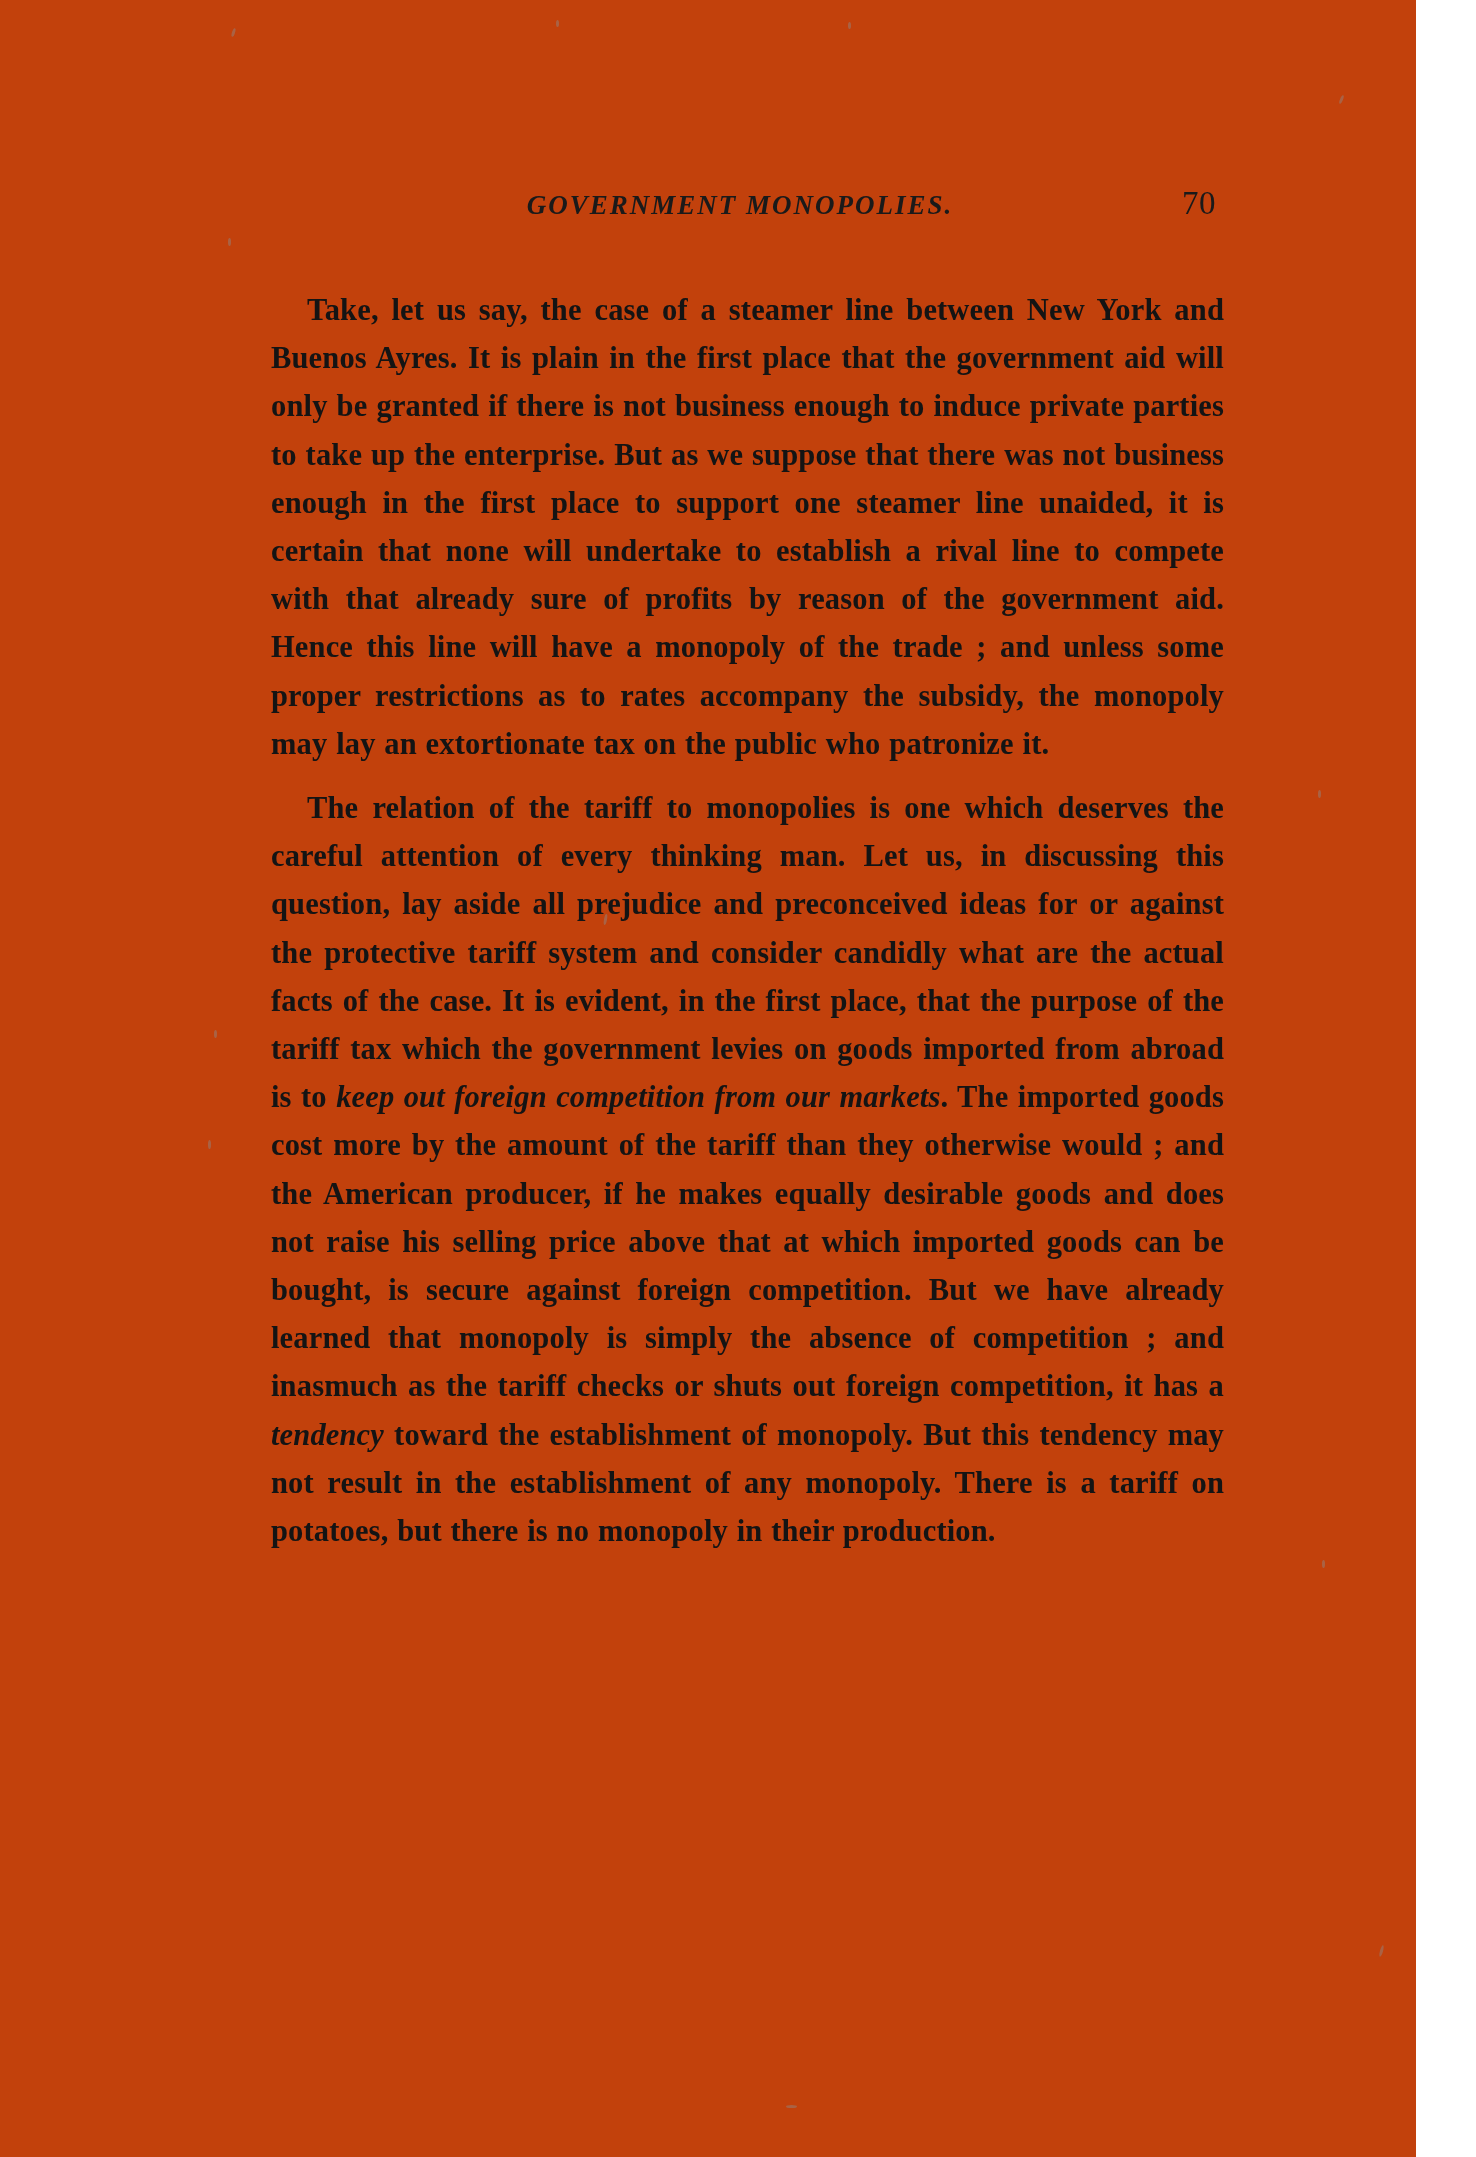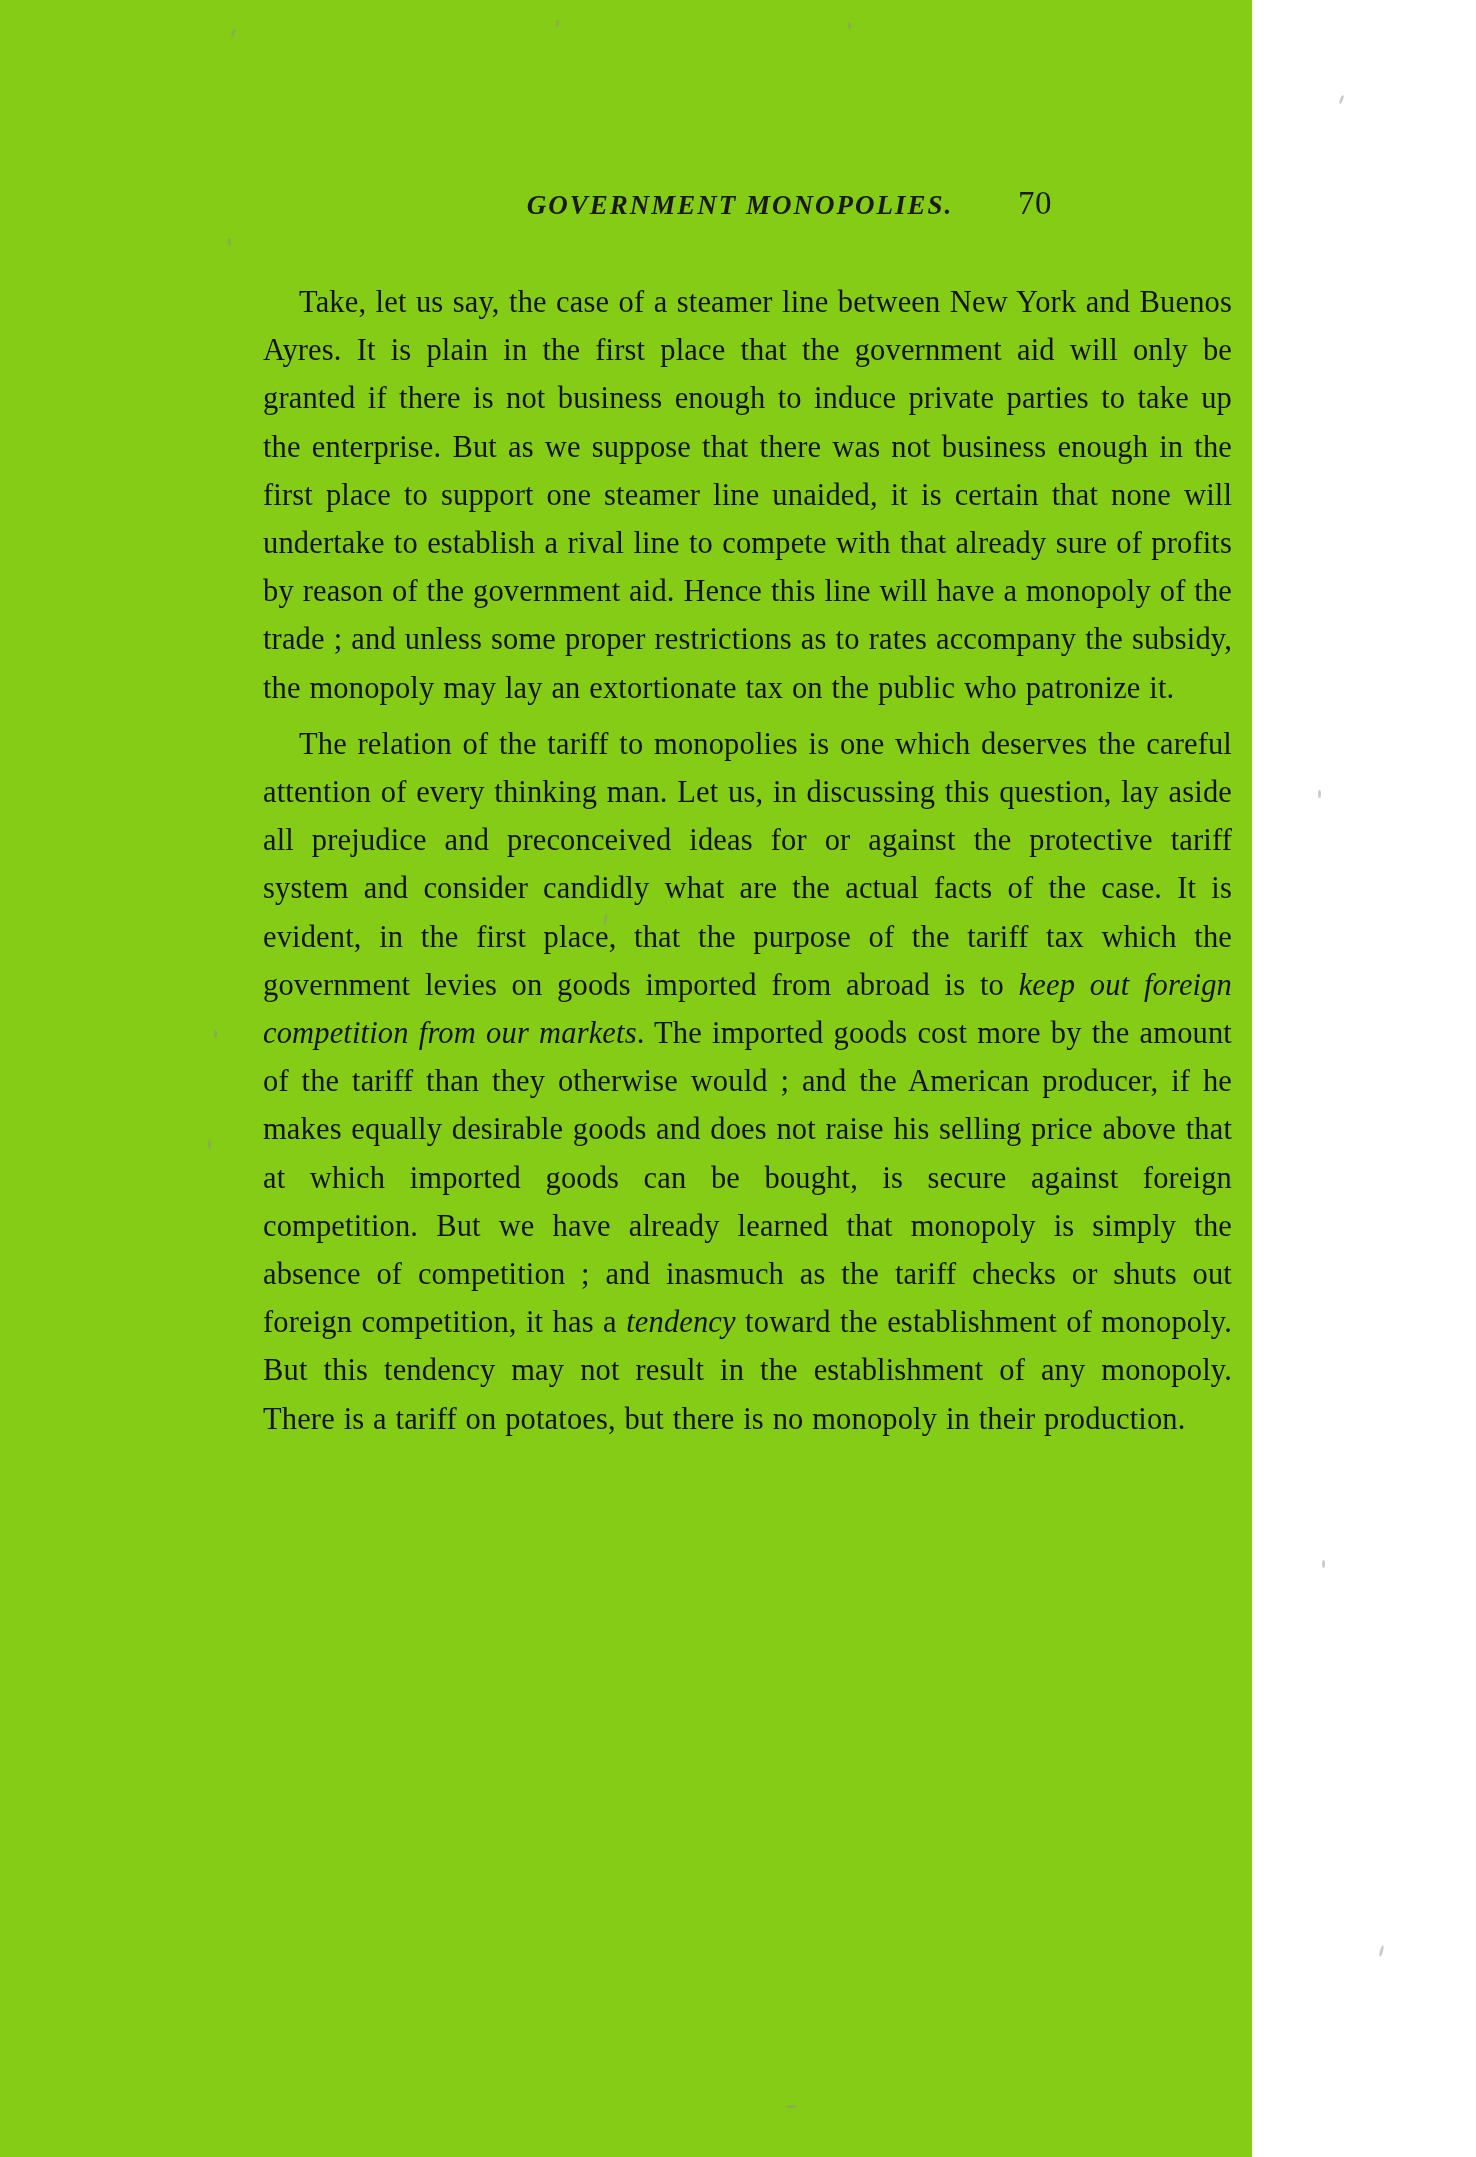--- a/index.html
+++ b/index.html
@@ -11,23 +11,23 @@
     width: 1476px;
     height: 2157px;
     position: relative;
     font-family: "Liberation Serif", serif;
     color: #111111;
     overflow: hidden;
   }
   .page {
     position: absolute;
     top: 0; left: 0;
-    width: 1252px;
+    width: 1416px;
     height: 2157px;
-    background: #84cc16;
+    background: #c2410c;
   }
   .running-head {
     position: absolute;
     top: 190px;
     left: 265px;
     width: 950px;
     display: flex;
     align-items: baseline;
     justify-content: center;
   }
@@ -55,22 +55,23 @@
     left: 255px;
     width: 985px;
     font-size: 30.5px;
     line-height: 48.2px;
     text-align: justify;
     color: #141414;
     letter-spacing: 0.15px;
     word-spacing: 1px;
   }
   .body-text p {
-    margin: 8px;
+    margin: 16px;
     text-indent: 36px;
+    font-weight: bold;
   }
   .body-text p + p {
     margin-top: 0px;
   }
   .it {
     font-style: italic;
   }
   
   .speck {
     position: absolute;

